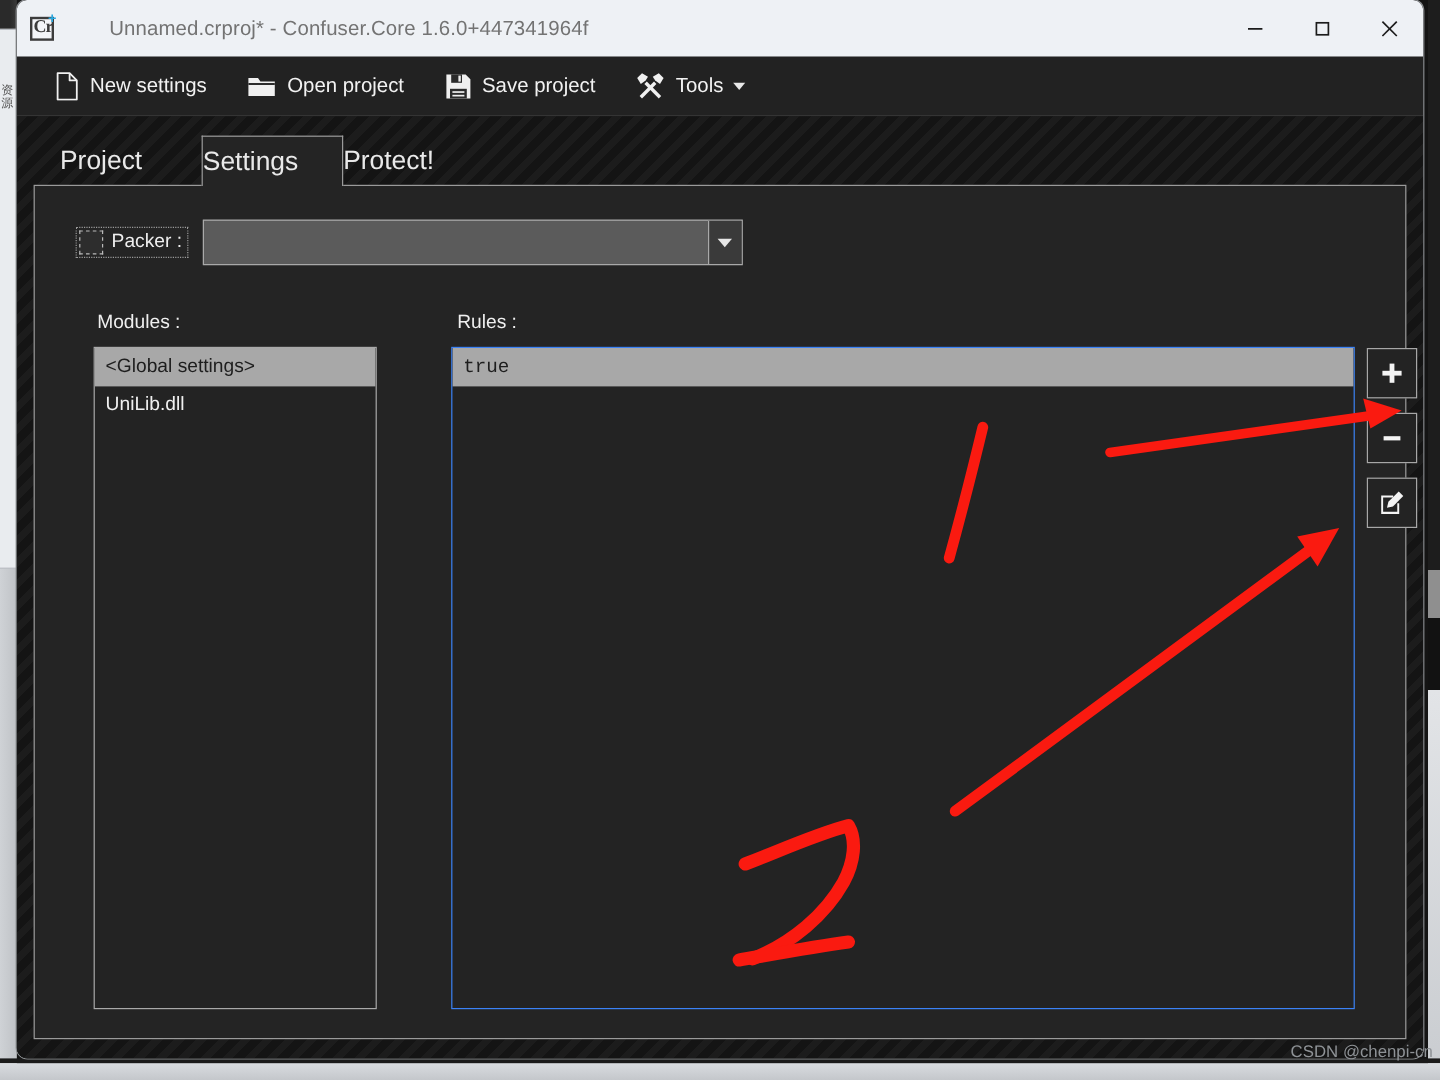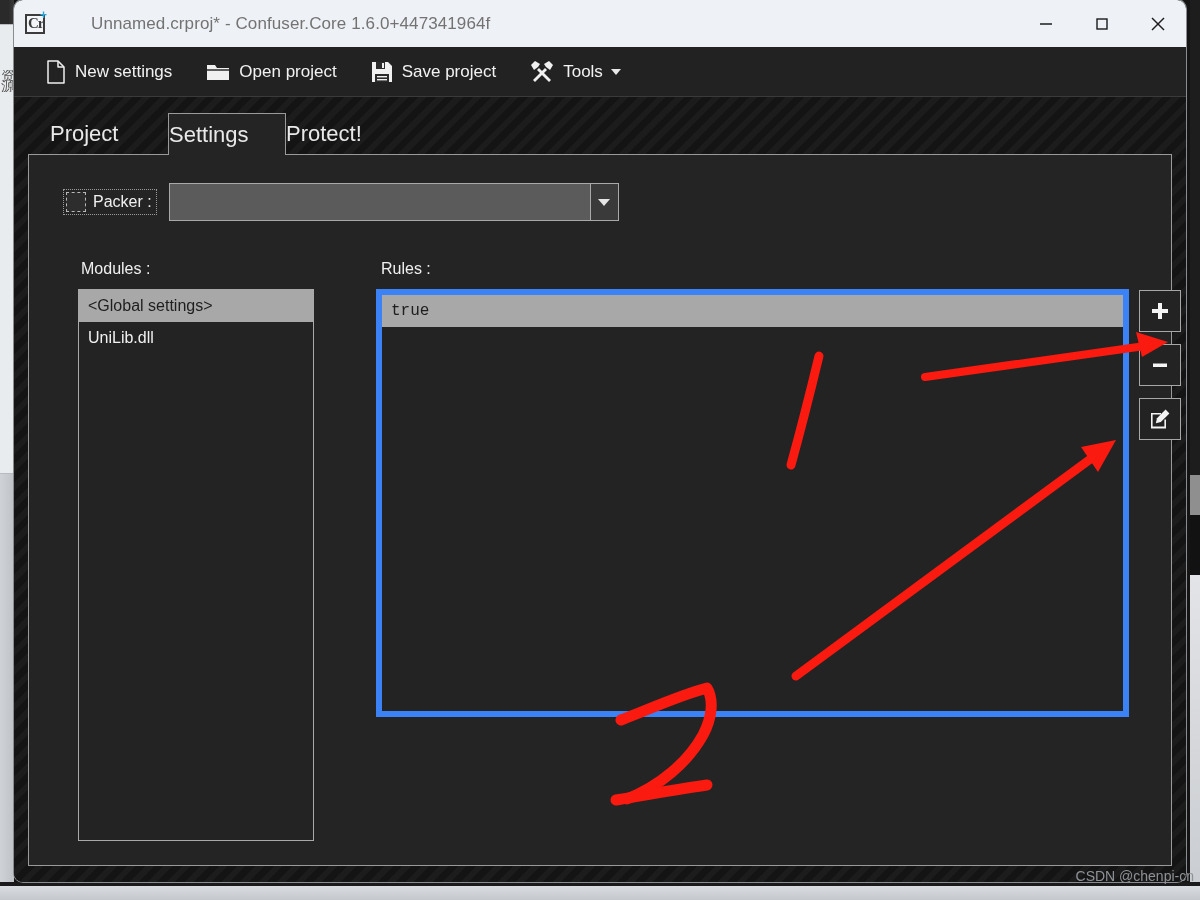--- a/index.html
+++ b/index.html
@@ -20,21 +20,21 @@
     background: linear-gradient(to right, #2a2a2a 0%, #2a2a2a 60%, #3a3a3a 100%);
   }
   .bg-panel-left {
     position: absolute; left: 0; top: 24px; width: 14px; height: 450px;
     background: #e9ecef;
     border-top: 1px solid #b8bcc2;
     border-bottom: 1px solid #b8bcc2;
   }
   .bg-panel-left-lbl {
     position: absolute; left: 1px; top: 70px; width: 12px;
-    font-size: 14px; color: #555; line-height: 11px; overflow: hidden;
+    font-size: 10px; color: #555; line-height: 11px; overflow: hidden;
   }
   .bg-strip-left-lower {
     position: absolute; left: 0; top: 474px; width: 14px; height: 426px;
     background: linear-gradient(to right, #cfd2d6 0%, #bfc2c6 100%);
   }
   .bg-right-scroll {
     position: absolute; right: 0; top: 0; width: 10px; height: 900px;
     background: #1d1d1d;
   }
   .bg-right-thumb {
@@ -223,23 +223,23 @@
   
   #modules-list {
     position: absolute; left: 49px; top: 134px;
     width: 236px; height: 552px;
     background: #232323;
     border: 1px solid #a9a9a9;
     overflow: hidden;
   }
   #rules-list {
     position: absolute; left: 347px; top: 134px;
-    width: 753px; height: 428px;
+    width: 753px; height: 552px;
     background: #232323;
-    border: 6px solid #3b82f6;
+    border: 1px solid #3b82f6;
     overflow: hidden;
   }
   .list-item {
     height: 32px; display: flex; align-items: center;
     padding-left: 9px;
     font-size: 16px; color: #f0f0f0;
     cursor: default;
   }
   .list-item.selected {
     background: #a8a8a8; color: #1e1e1e;

